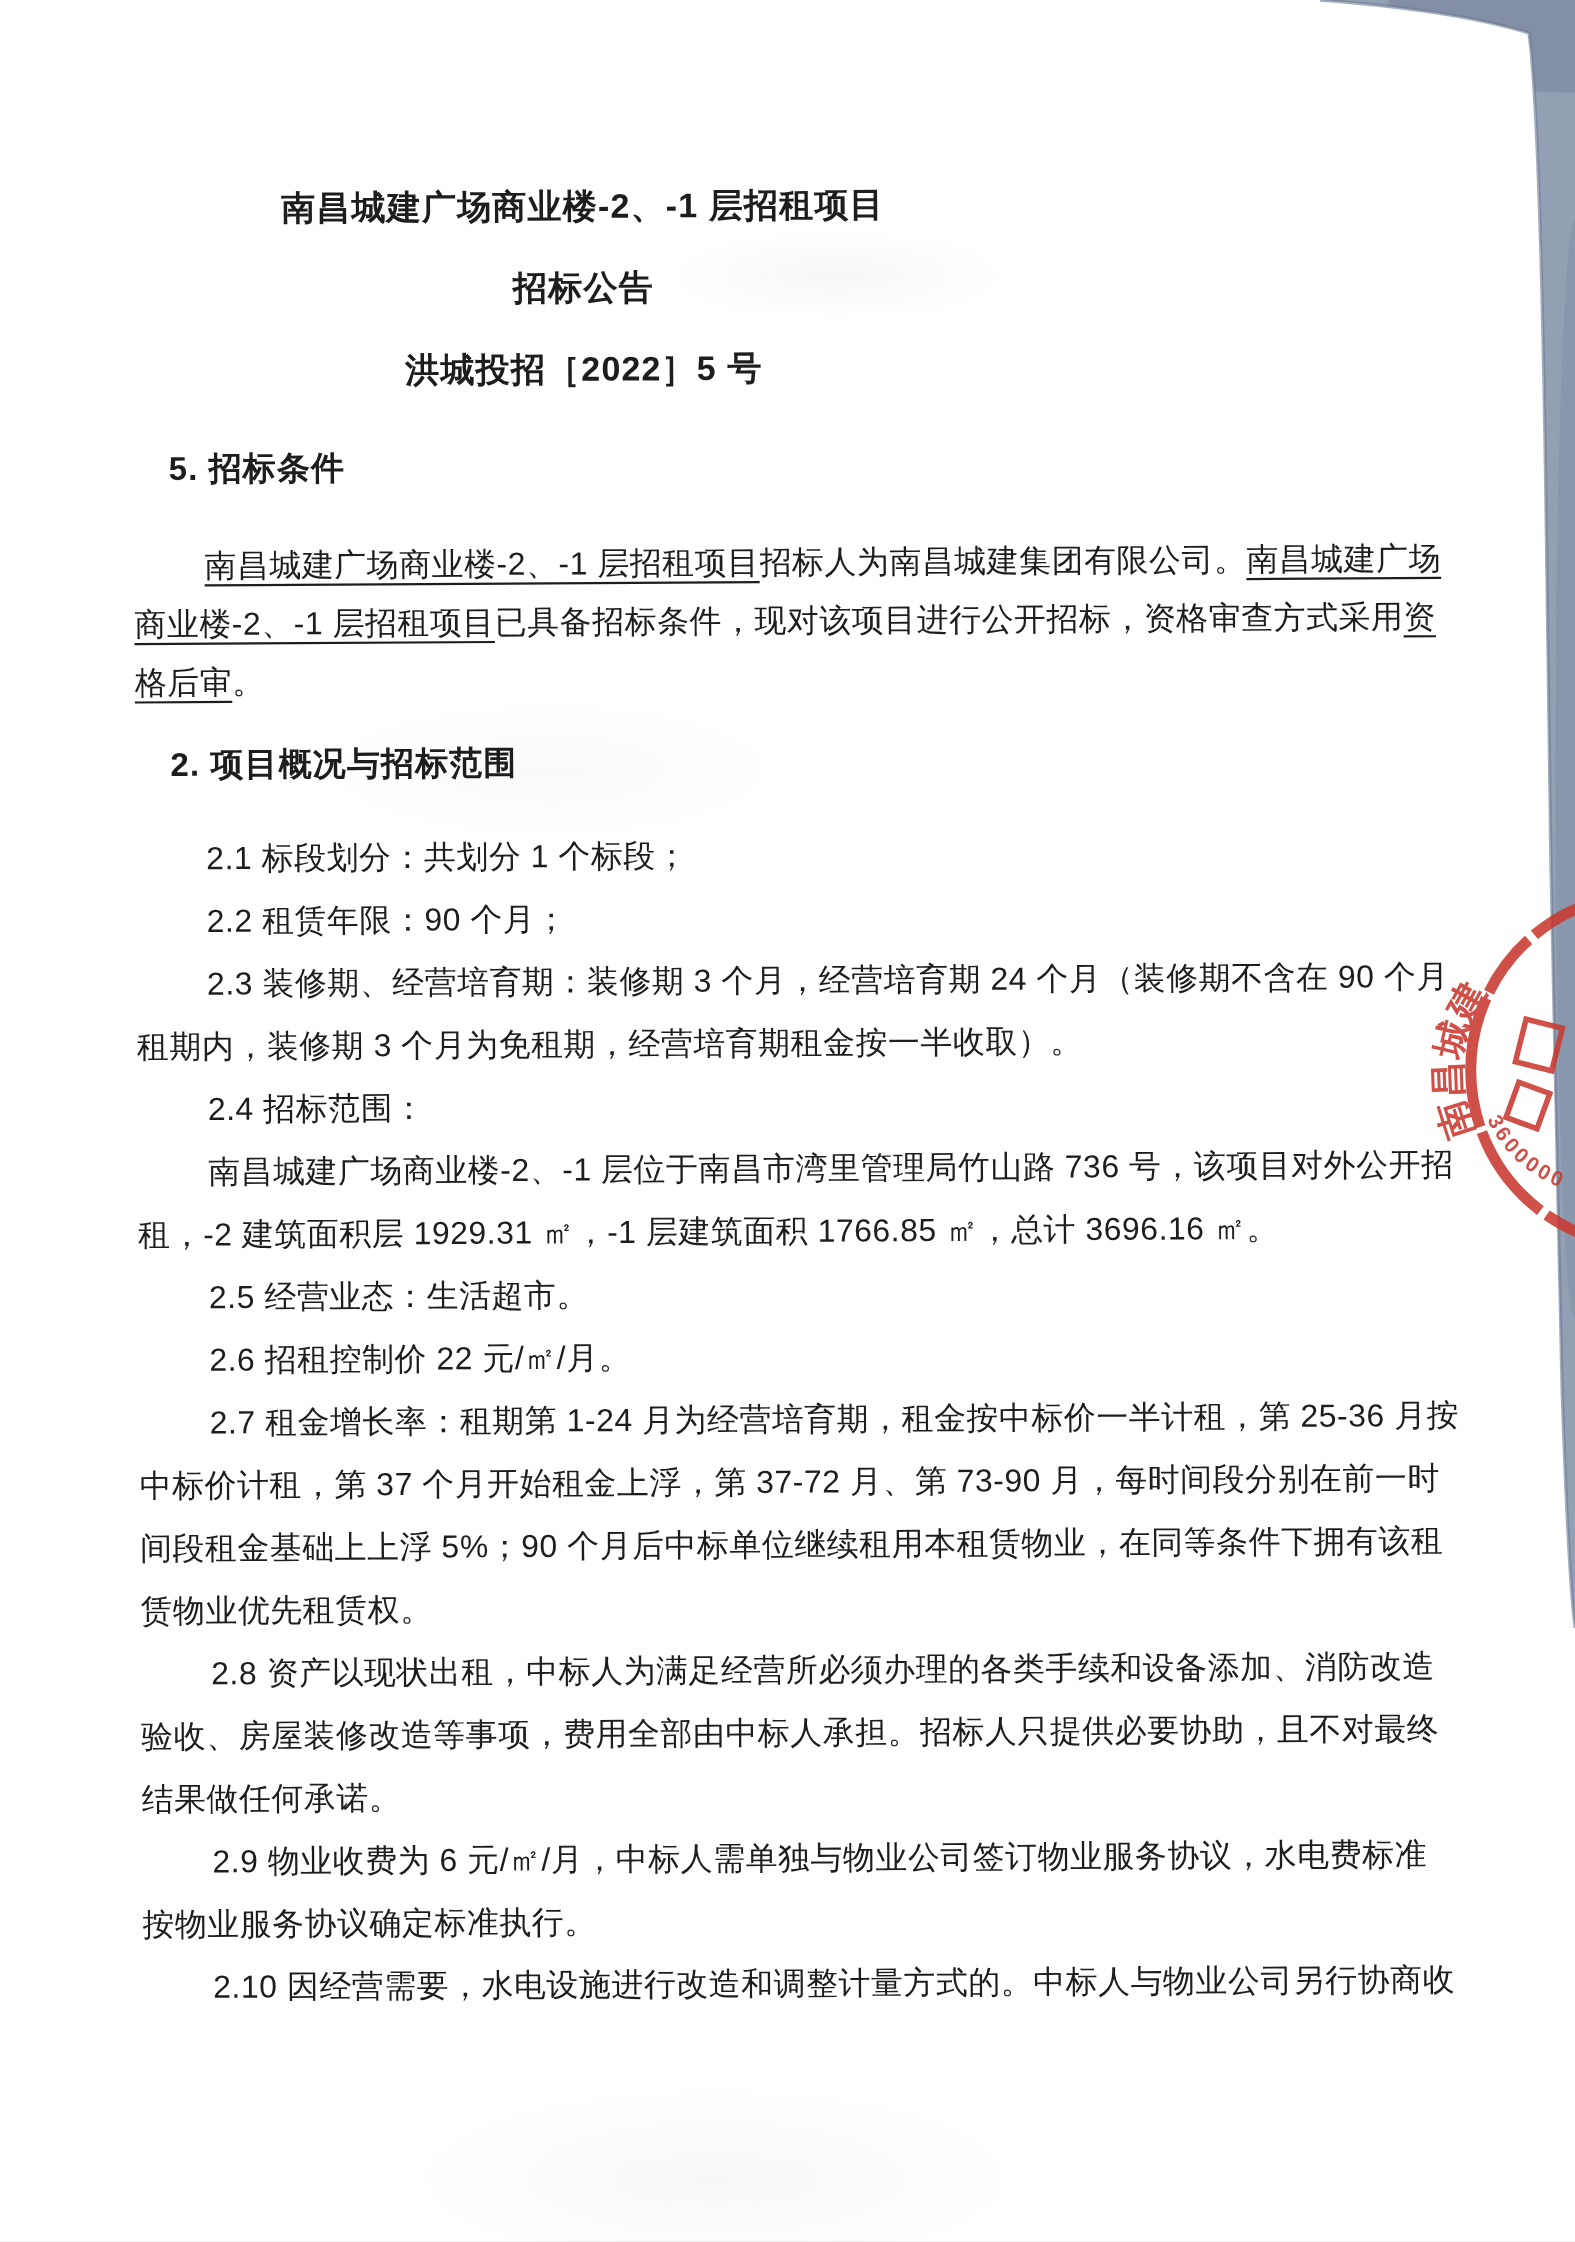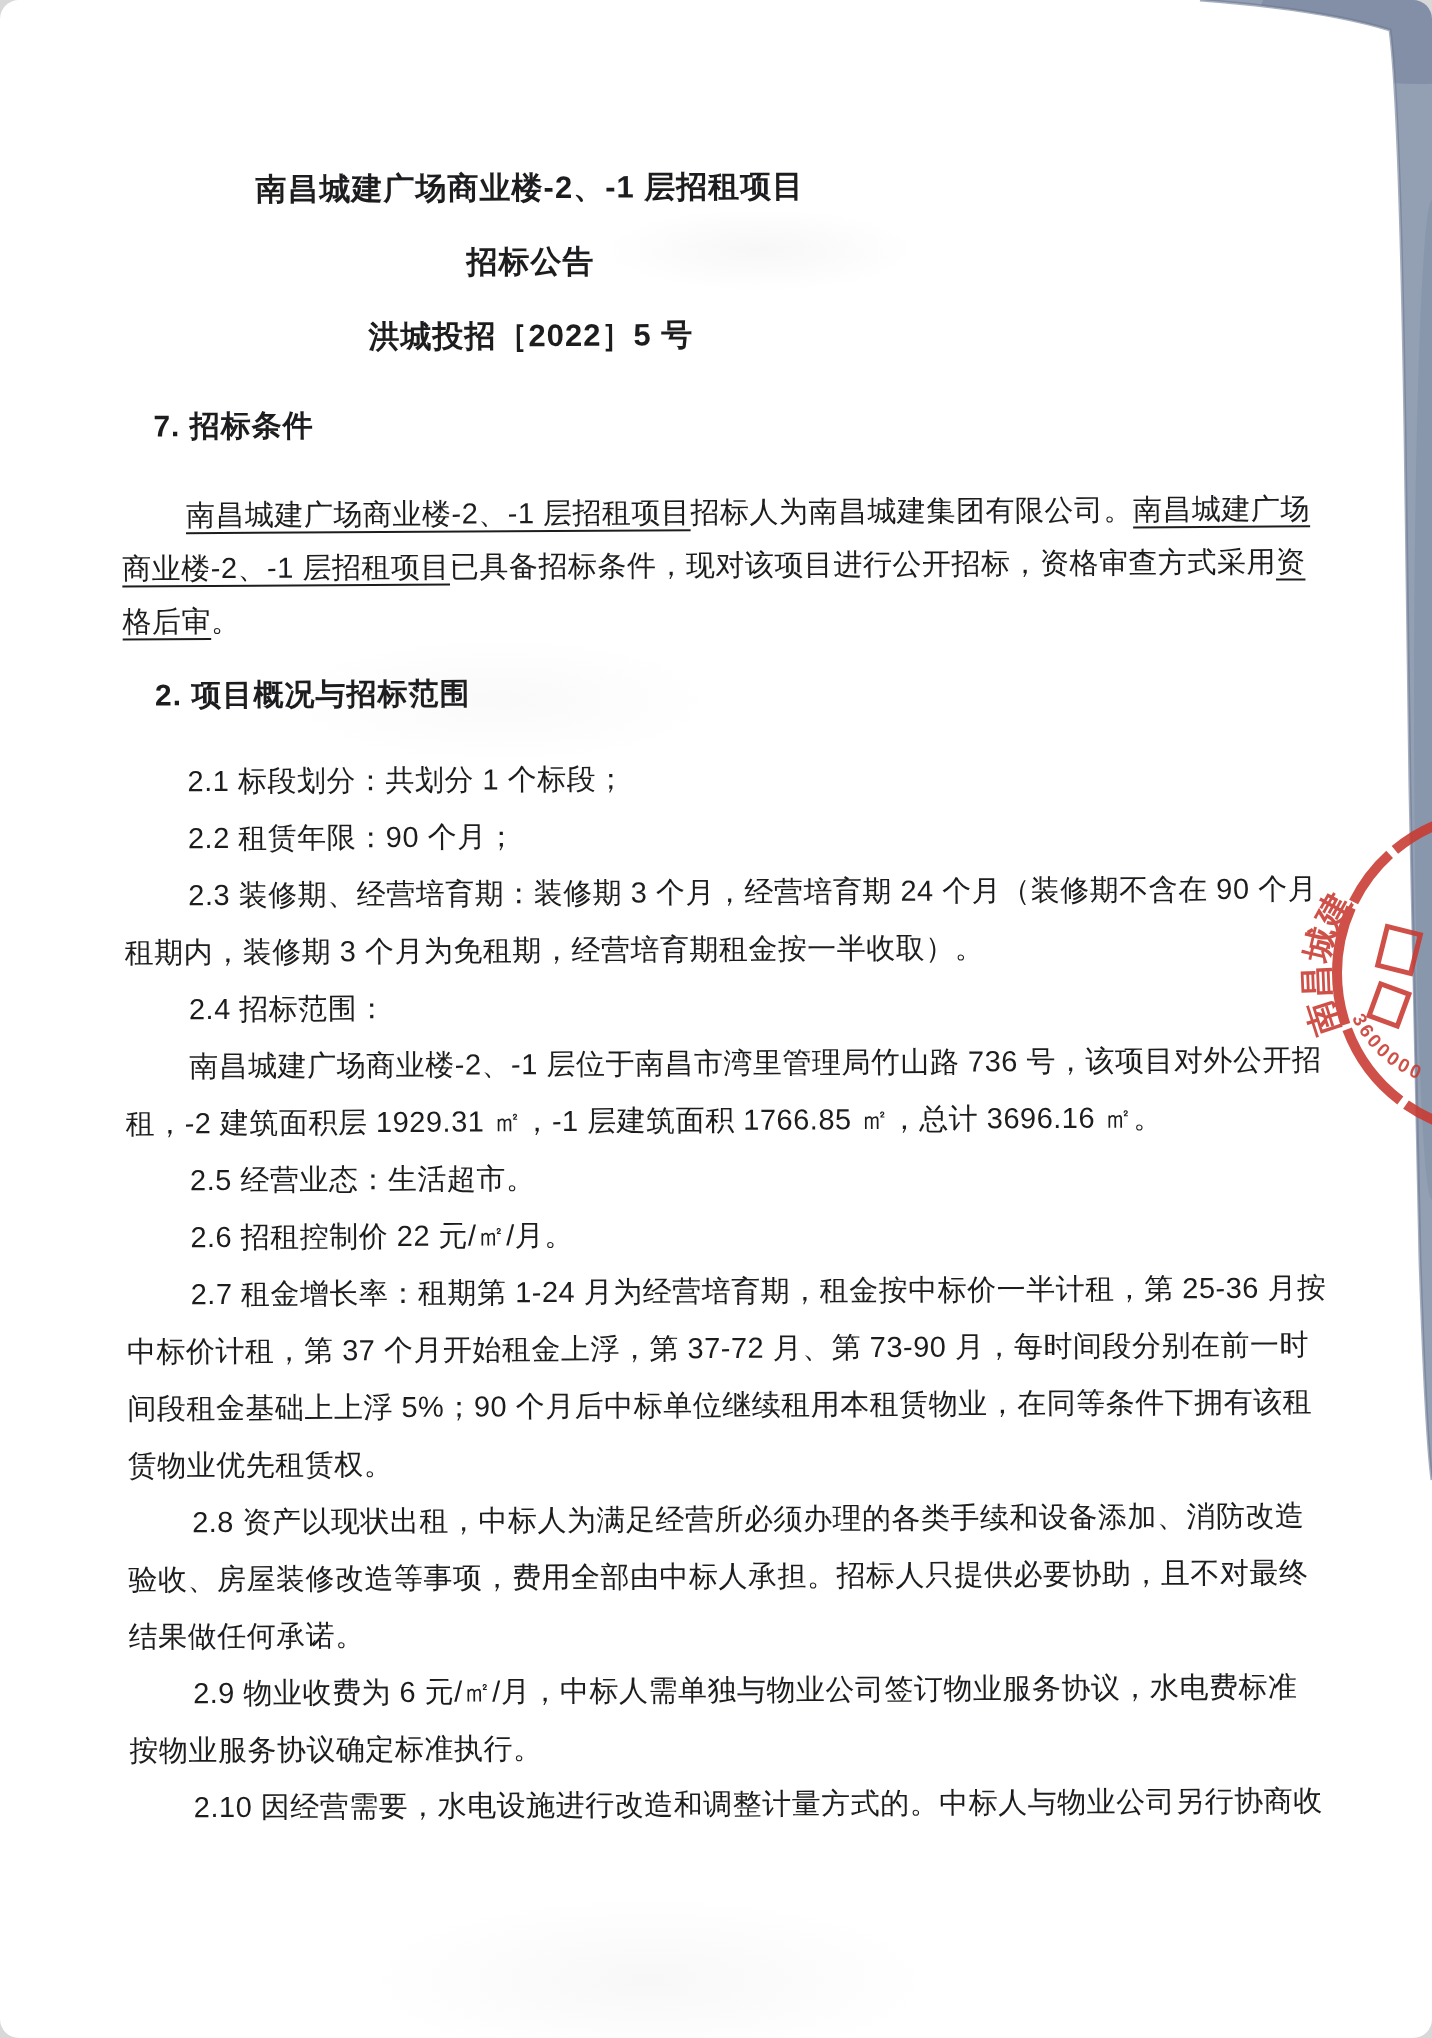--- a/index.html
+++ b/index.html
@@ -3,21 +3,20 @@
 <meta charset="utf-8">
 <style>
   html,body{margin:0;padding:0;background:#d8d8d8;}
   .page{
     position:relative;
     width:1432px;height:2038px;
     background:#ffffff;
     overflow:hidden;
     font-family:"Liberation Sans","DejaVu Sans",sans-serif;
     color:#1d1d20;
-    border-radius:19px;
   }
   
   .page::after{
     content:"";position:absolute;inset:0;pointer-events:none;
     background:
       radial-gradient(220px 60px at 760px 250px, rgba(120,120,120,0.06), transparent 70%),
       radial-gradient(300px 90px at 500px 700px, rgba(120,120,120,0.04), transparent 70%),
       radial-gradient(400px 120px at 650px 1980px, rgba(120,120,120,0.05), transparent 70%);
   }
   .overlay{position:absolute;left:0;top:0;z-index:3;pointer-events:none;}
@@ -61,21 +60,21 @@
 <div class="page">
 
   <div class="content">
 
     <div class="title-block">
       <div class="title-line">南昌城建广场商业楼-2、-1 层招租项目</div>
       <div class="title-line">招标公告</div>
       <div class="title-line">洪城投招［2022］5 号</div>
     </div>
 
-    <div class="sec-heading sec1-pos">7. 招标条件</div>
+    <div class="sec-heading sec1-pos">5. 招标条件</div>
 
     <div class="para">
         <div class="line indent"><span class="u-seg">南昌城建广场商业楼-2、-1 层招租项目</span><span>招标人为南昌城建集团有限公司。</span><span class="u-seg">南昌城建广场</span></div>
         <div class="line"><span class="u-seg">商业楼-2、-1 层招租项目</span><span>已具备招标条件，现对该项目进行公开招标，资格审查方式采用</span><span class="u-seg">资</span></div>
         <div class="line"><span class="u-seg">格后审</span><span>。</span></div>
       </div>
 
     <div class="sec-heading sec2-pos">2. 项目概况与招标范围</div>
 
     <div class="body-lines">

